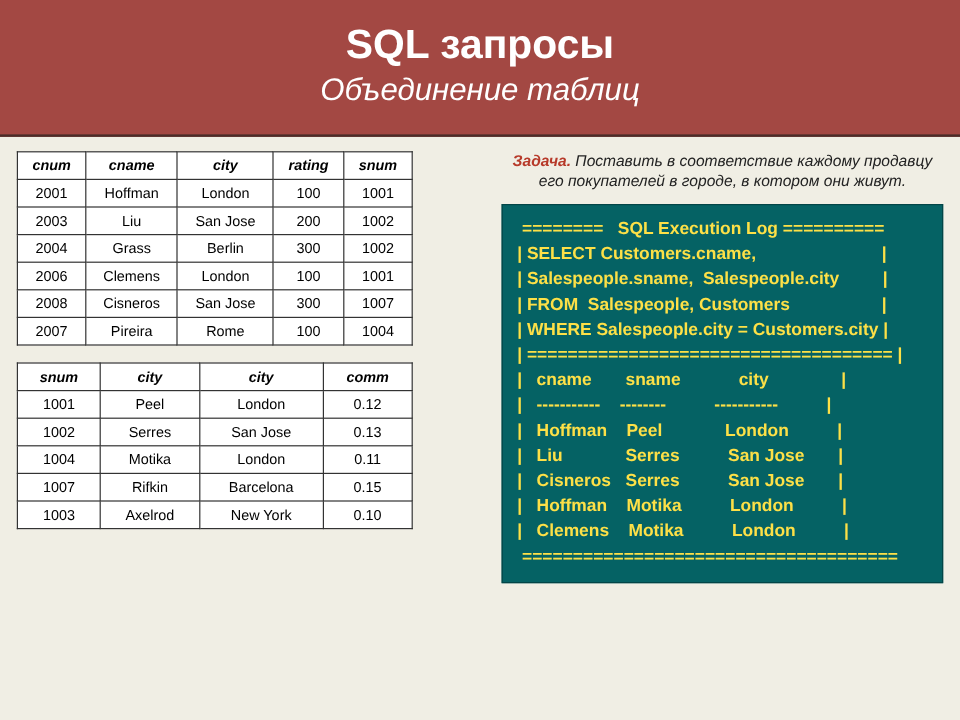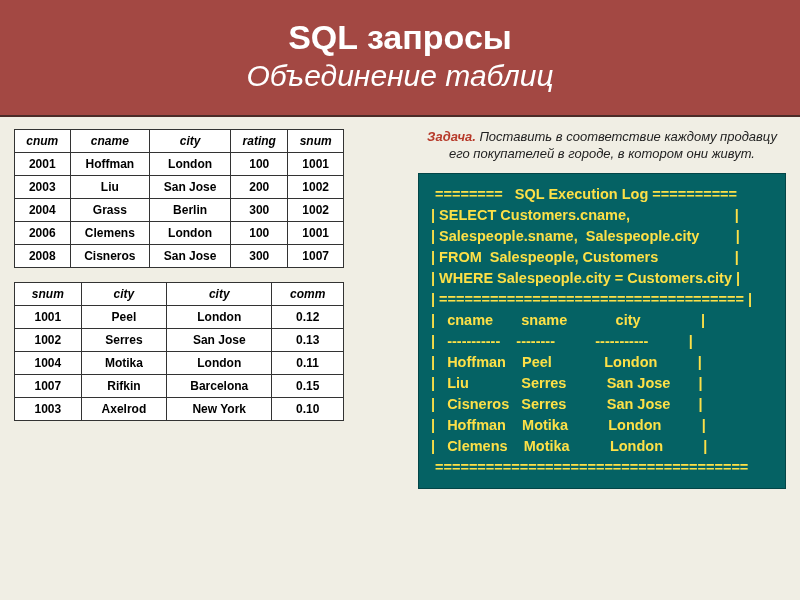--- a/index.html
+++ b/index.html
@@ -16,21 +16,21 @@
     text-align: center;
     padding: 18px 10px 22px;
     border-bottom: 2px solid #4a2c28;
   }
   .header h1 {
     font-size: 34px;
     font-weight: bold;
     margin-bottom: 2px;
   }
   .header h2 {
-    font-size: 30px;
+    font-size: 26px;
     font-style: italic;
     font-weight: normal;
   }
   .content {
     display: flex;
     padding: 12px 14px;
     gap: 26px;
   }
   .left-col {
     flex: 0 0 330px;
@@ -63,21 +63,21 @@
     padding: 4px 6px;
     text-align: center;
     font-size: 12px;
   }
   table.data th {
     font-style: italic;
     font-weight: bold;
     background: #fff;
   }
   table.data td {
-    font-weight: bold;
+    font-weight: normal;
   }
   .sql-box {
     background: #056264;
     color: #fde047;
     font-family: Arial, sans-serif;
     font-size: 14.5px;
     font-weight: bold;
     padding: 10px 12px;
     line-height: 1.45;
     white-space: pre;
@@ -133,20 +133,27 @@
             <td>London</td>
             <td>100</td>
             <td>1001</td>
           </tr>
           <tr>
             <td>2008</td>
             <td>Cisneros</td>
             <td>San Jose</td>
             <td>300</td>
             <td>1007</td>
+          </tr>
+          <tr>
+            <td>2007</td>
+            <td>Pireira</td>
+            <td>Rome</td>
+            <td>100</td>
+            <td>1004</td>
           </tr>
         </tbody>
     </table>
 
     <table class="data">
       <thead>
           <tr>
             <th>snum</th>
             <th>city</th>
             <th>city</th>

